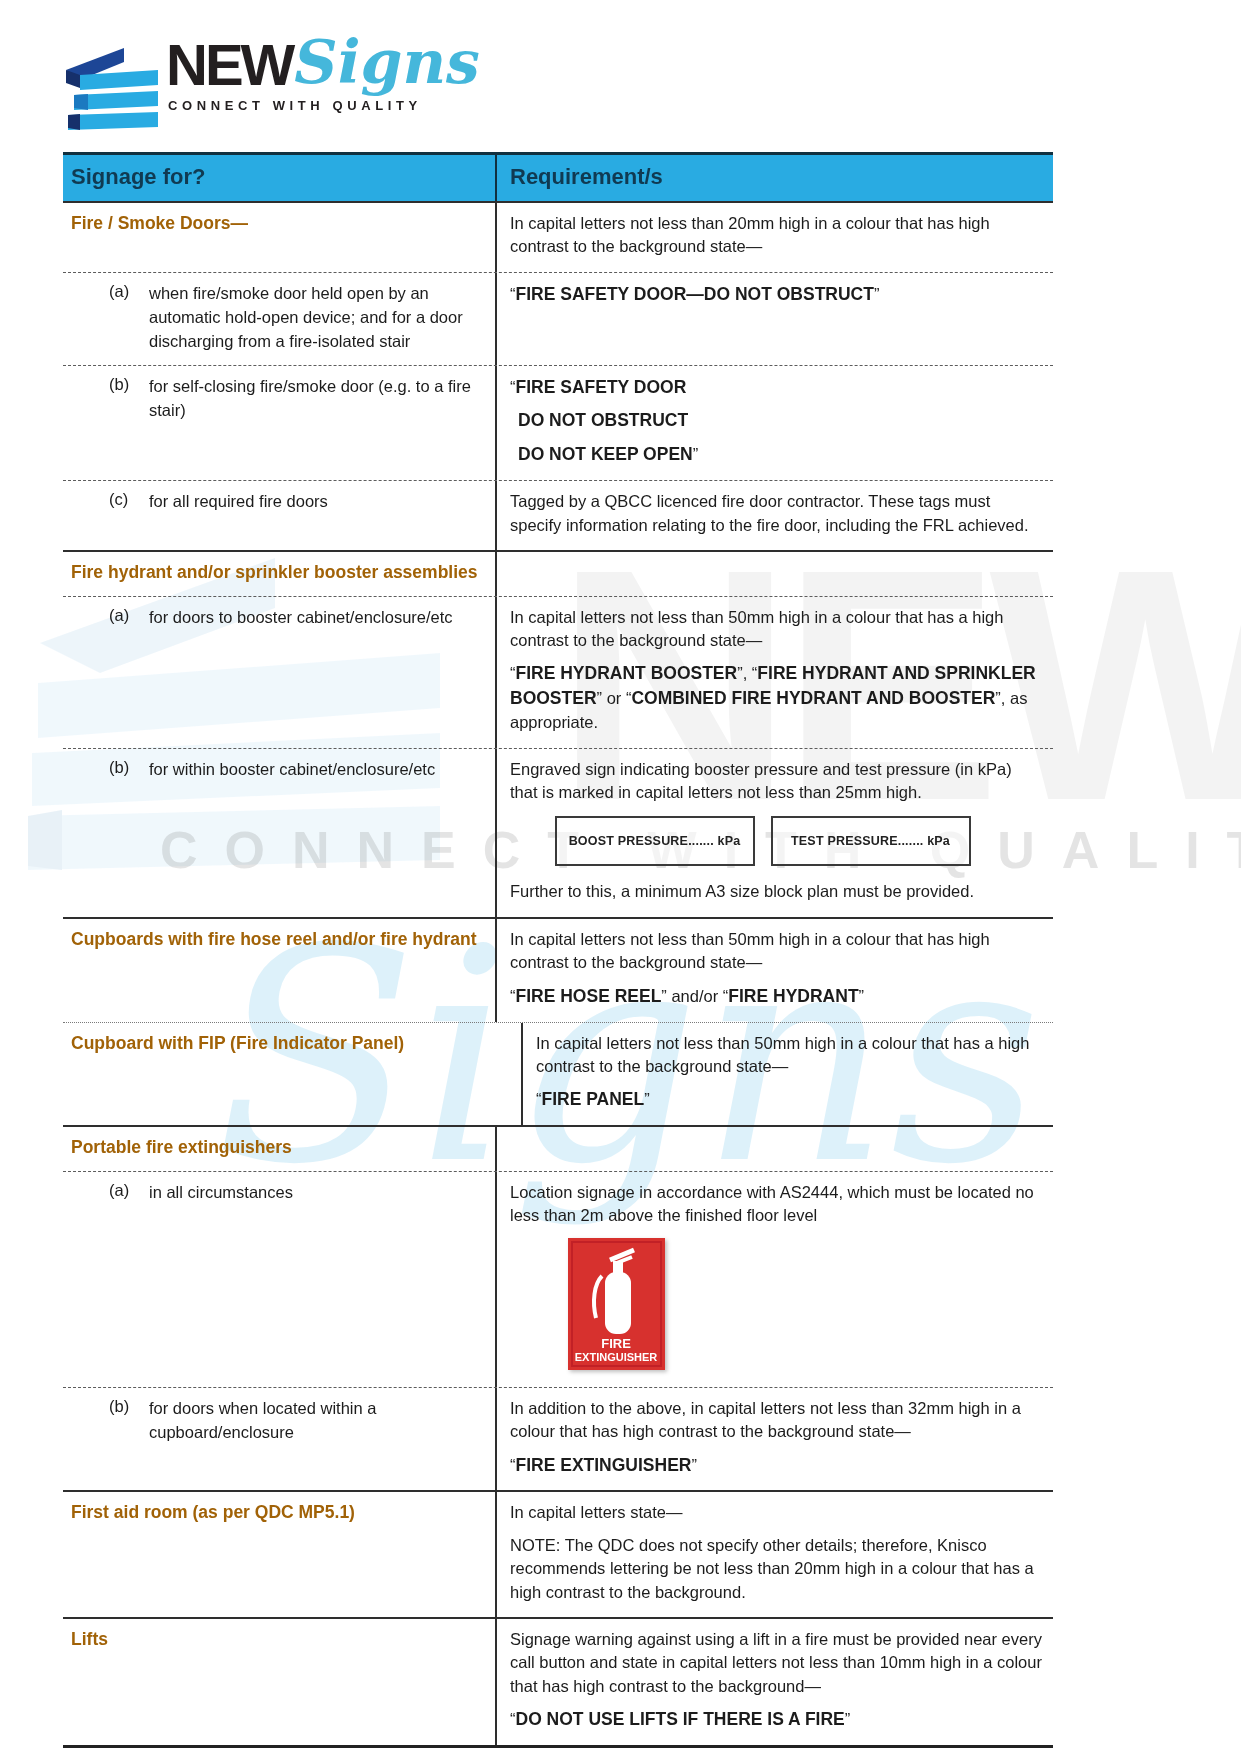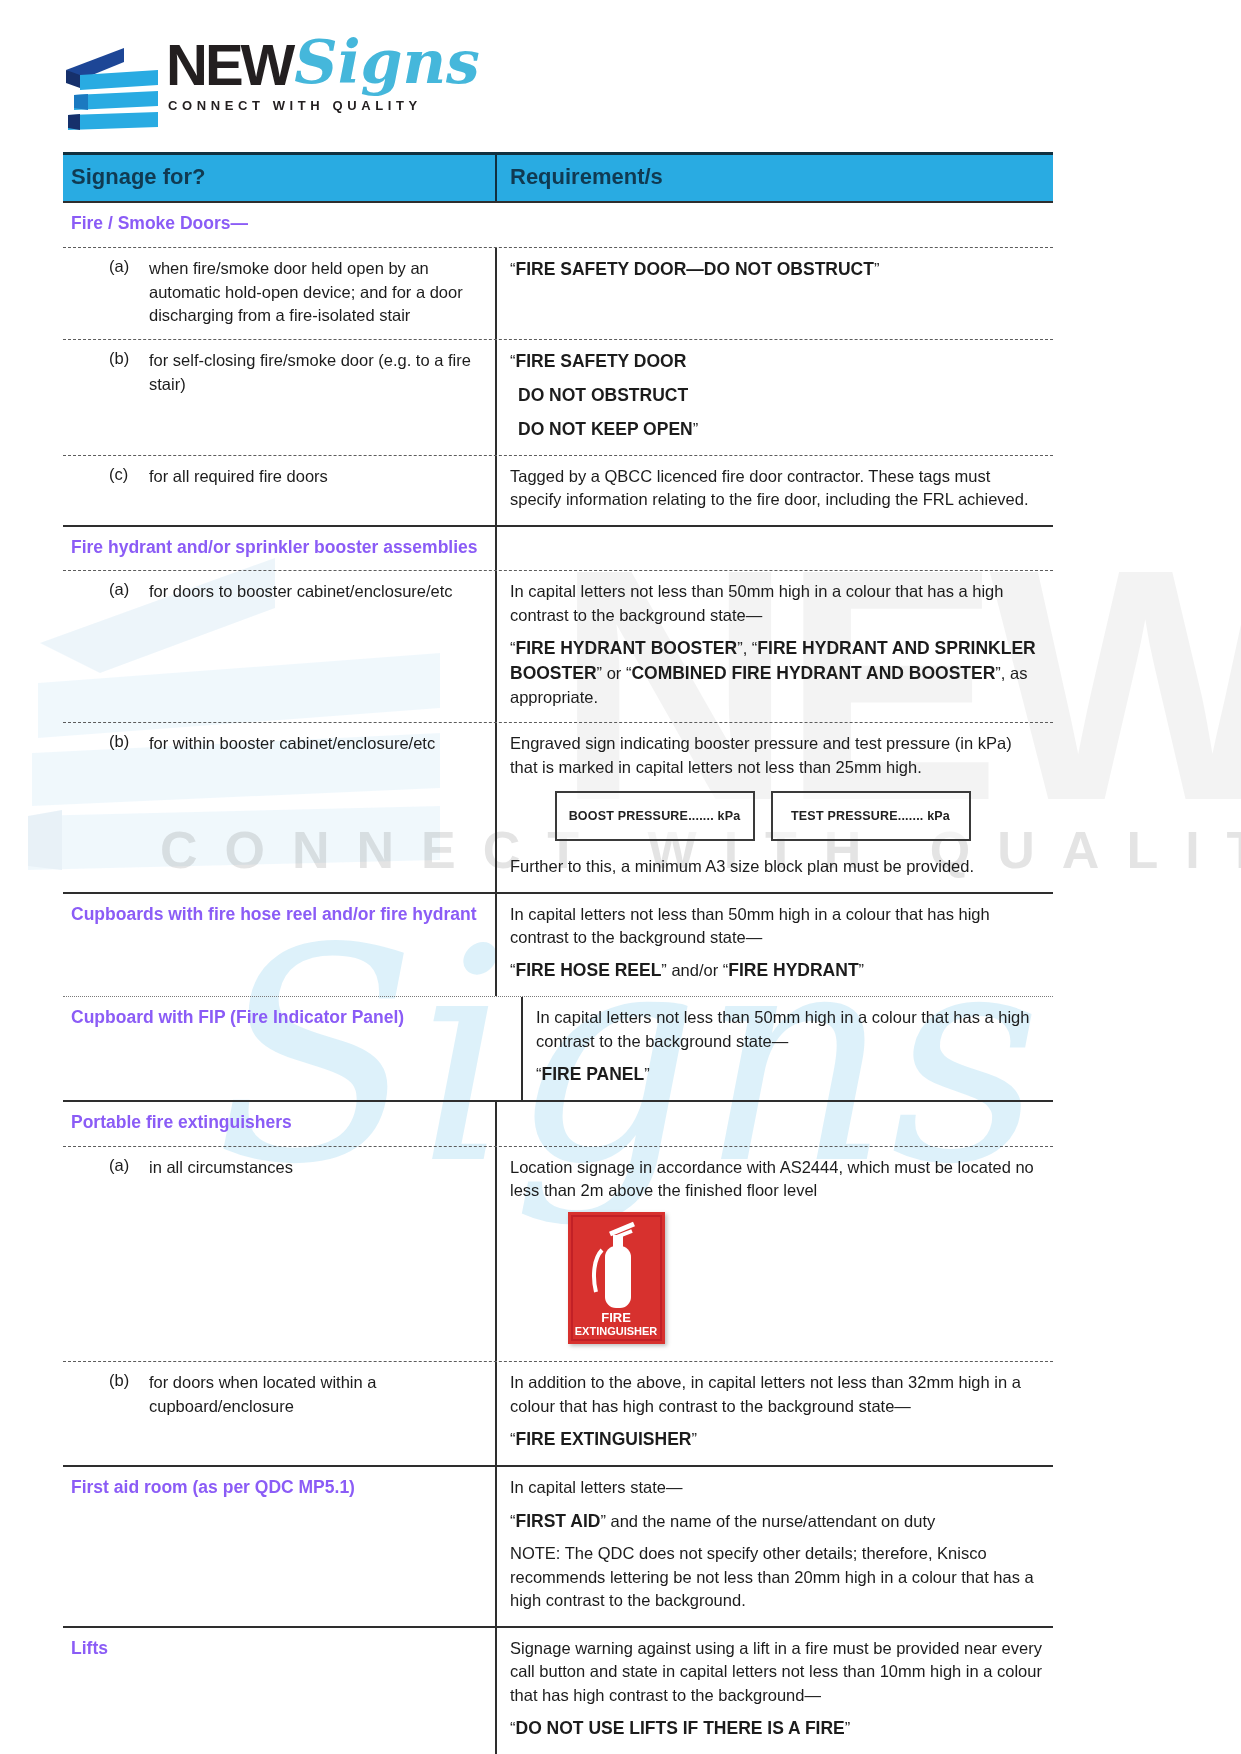--- a/index.html
+++ b/index.html
@@ -33,21 +33,21 @@
   .row{display:flex;align-items:stretch;}
   .header-row{background:#29abe2;border-top:3px solid #11303f;border-bottom:2px solid #2e2e2e;}
   .th{font-size:22px;font-weight:bold;color:#103a52;padding:7px 8px 7px 8px;}
   .cell{box-sizing:border-box;}
   .cell.left{width:432px;flex:0 0 432px;padding:9px 14px 11px 8px;}
   .cell.right{flex:1;border-left:2px solid #2e2e2e;padding:9px 10px 11px 13px;}
   .header-row .cell.right{border-left:2px solid #11303f;}
   .div-solid{border-top:2px solid #2e2e2e;}
   .div-dashed{border-top:1px dashed #5c5c5c;}
   .div-dotted{border-top:1px dotted #7a7a7a;gap:26px;}
-  .section-title{font-size:17.5px;font-weight:bold;color:#8b5cf6;line-height:1.35;}
+  .section-title{font-size:17.5px;font-weight:bold;color:#a16207;line-height:1.35;}
   .item{display:flex;padding-left:38px;}
   .item .prefix{flex:0 0 40px;font-size:16.5px;}
   .item .itxt{flex:1;font-size:16.5px;line-height:1.45;}
   .para{margin:0 0 9px 0;font-size:16.5px;line-height:1.42;}
   .para:last-child{margin-bottom:2px;}
   .para.indent{padding-left:8px;}
   .para .b{font-weight:bold;font-size:17.5px;}
   
   .pressure-row{display:flex;gap:16px;justify-content:center;margin:12px 0 14px 0;padding-right:28px;}
   .pbox{border:2px solid #3a3a3a;background:rgba(255,255,255,0.6);width:196px;height:46px;
@@ -97,20 +97,23 @@
   </header>
 
   <div class="table">
     <div class="row header-row">
       <div class="cell left th">Signage for?</div>
       <div class="cell right th">Requirement/s</div>
     </div>
     <div id="rows">
         <div class="row div-none">
           <div class="cell left"><span class="section-title">Fire / Smoke Doors—</span></div>
+          <div class="cell right">
+            <p class="para"><span>In capital letters not less than 20mm high in a colour that has high contrast to the background state—</span></p>
+          </div>
         </div>
         <div class="row div-dashed">
           <div class="cell left">
             <div class="item">
               <span class="prefix">(a)</span>
               <span class="itxt">when fire/smoke door held open by an automatic hold-open device; and for a door discharging from a fire-isolated stair</span>
             </div>
           </div>
           <div class="cell right">
             <p class="para"><span>“</span><span class="b">FIRE SAFETY DOOR—DO NOT OBSTRUCT</span><span>”</span></p>
@@ -223,21 +226,20 @@
           </div>
           <div class="cell right">
             <p class="para"><span>In addition to the above, in capital letters not less than 32mm high in a colour that has high contrast to the background state—</span></p>
             <p class="para"><span>“</span><span class="b">FIRE EXTINGUISHER</span><span>”</span></p>
           </div>
         </div>
         <div class="row div-solid">
           <div class="cell left"><span class="section-title">First aid room (as per QDC MP5.1)</span></div>
           <div class="cell right">
             <p class="para"><span>In capital letters state—</span></p>
-            <p class="para"><span>“</span><span class="b">FIRST AID</span><span>” and the name of the nurse/attendant on duty</span></p>
             <p class="para"><span>NOTE: The QDC does not specify other details; therefore, Knisco recommends lettering be not less than 20mm high in a colour that has a high contrast to the background.</span></p>
           </div>
         </div>
         <div class="row div-solid">
           <div class="cell left"><span class="section-title">Lifts</span></div>
           <div class="cell right">
             <p class="para"><span>Signage warning against using a lift in a fire must be provided near every call button and state in capital letters not less than 10mm high in a colour that has high contrast to the background—</span></p>
             <p class="para"><span>“</span><span class="b">DO NOT USE LIFTS IF THERE IS A FIRE</span><span>”</span></p>
           </div>
         </div>

